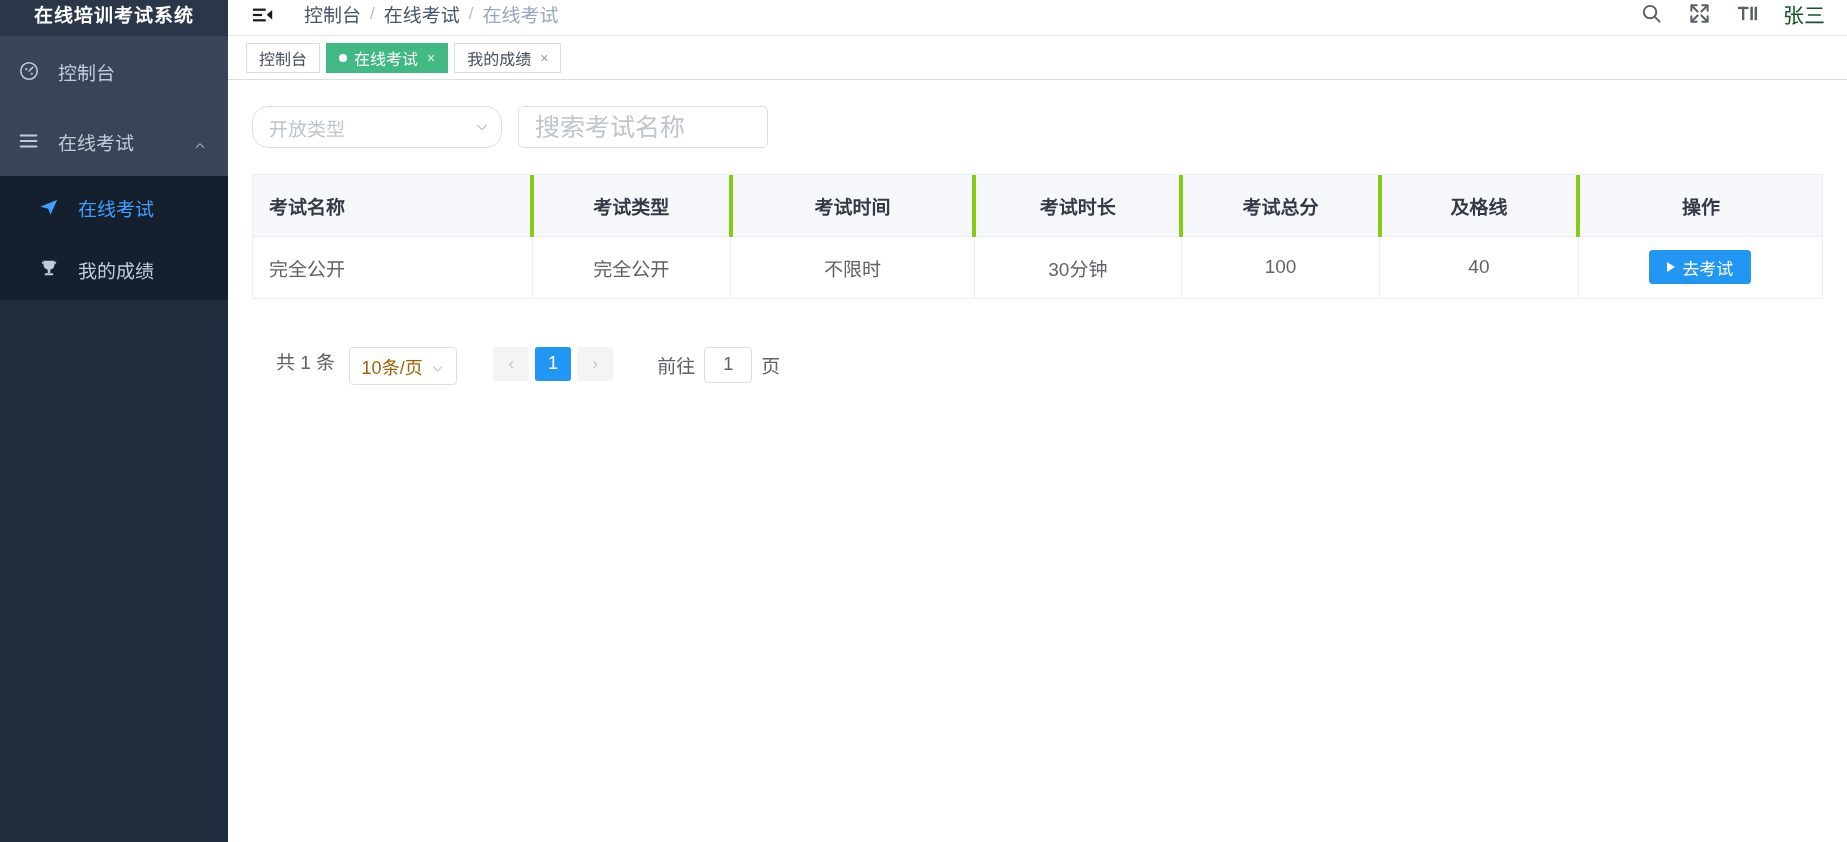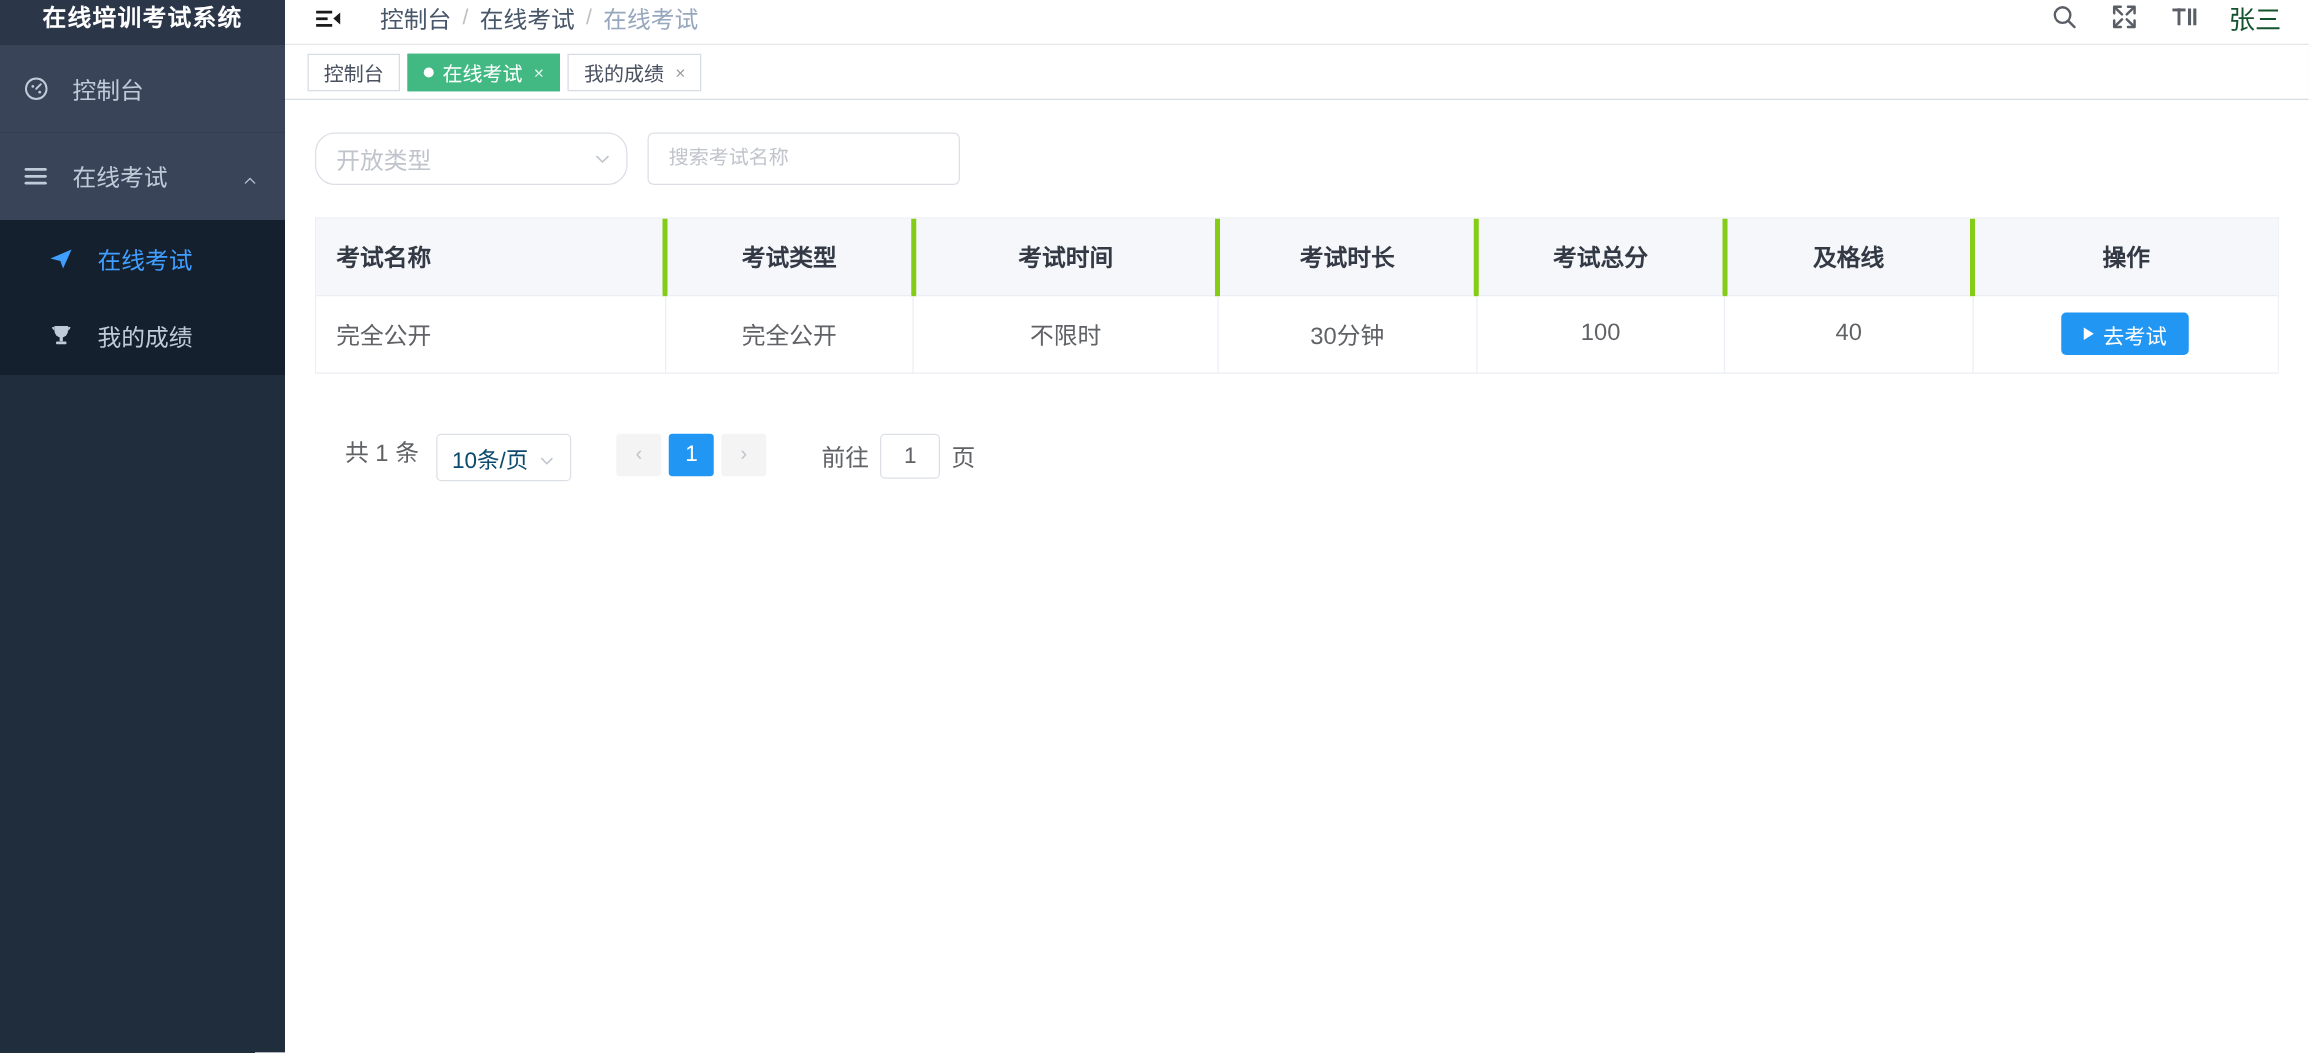--- a/index.html
+++ b/index.html
@@ -247,21 +247,21 @@
     border-radius: 5px;
     display: flex;
     align-items: center;
     padding: 0 16px;
     background: #ffffff;
   }
   .el-input input {
     border: none;
     outline: none;
     width: 100%;
-    font-size: 16px;
+    font-size: 25px;
     color: #606266;
     background: transparent;
     font-family: inherit;
   }
   .el-input input::placeholder { color: #c0c4cc; }
 
   
   .table-wrap { border: 1px solid #ebeef5; border-bottom: none; }
   table { border-collapse: collapse; width: 100%; table-layout: fixed; }
   thead th {
@@ -329,21 +329,21 @@
     width: 108px;
     height: 38px;
     border: 1px solid #dcdfe6;
     border-radius: 4px;
     display: flex;
     align-items: center;
     justify-content: center;
     gap: 8px;
     cursor: pointer;
     background: #fff;
-    color: #0c4a6e;
+    color: #a16207;
     font-size: 18px;
   }
   .pg-size .caret { color: #c0c4cc; }
   .pg-nav {
     display: flex;
     align-items: center;
     gap: 6px;
     margin-left: 22px;
   }
   .pg-btn {

